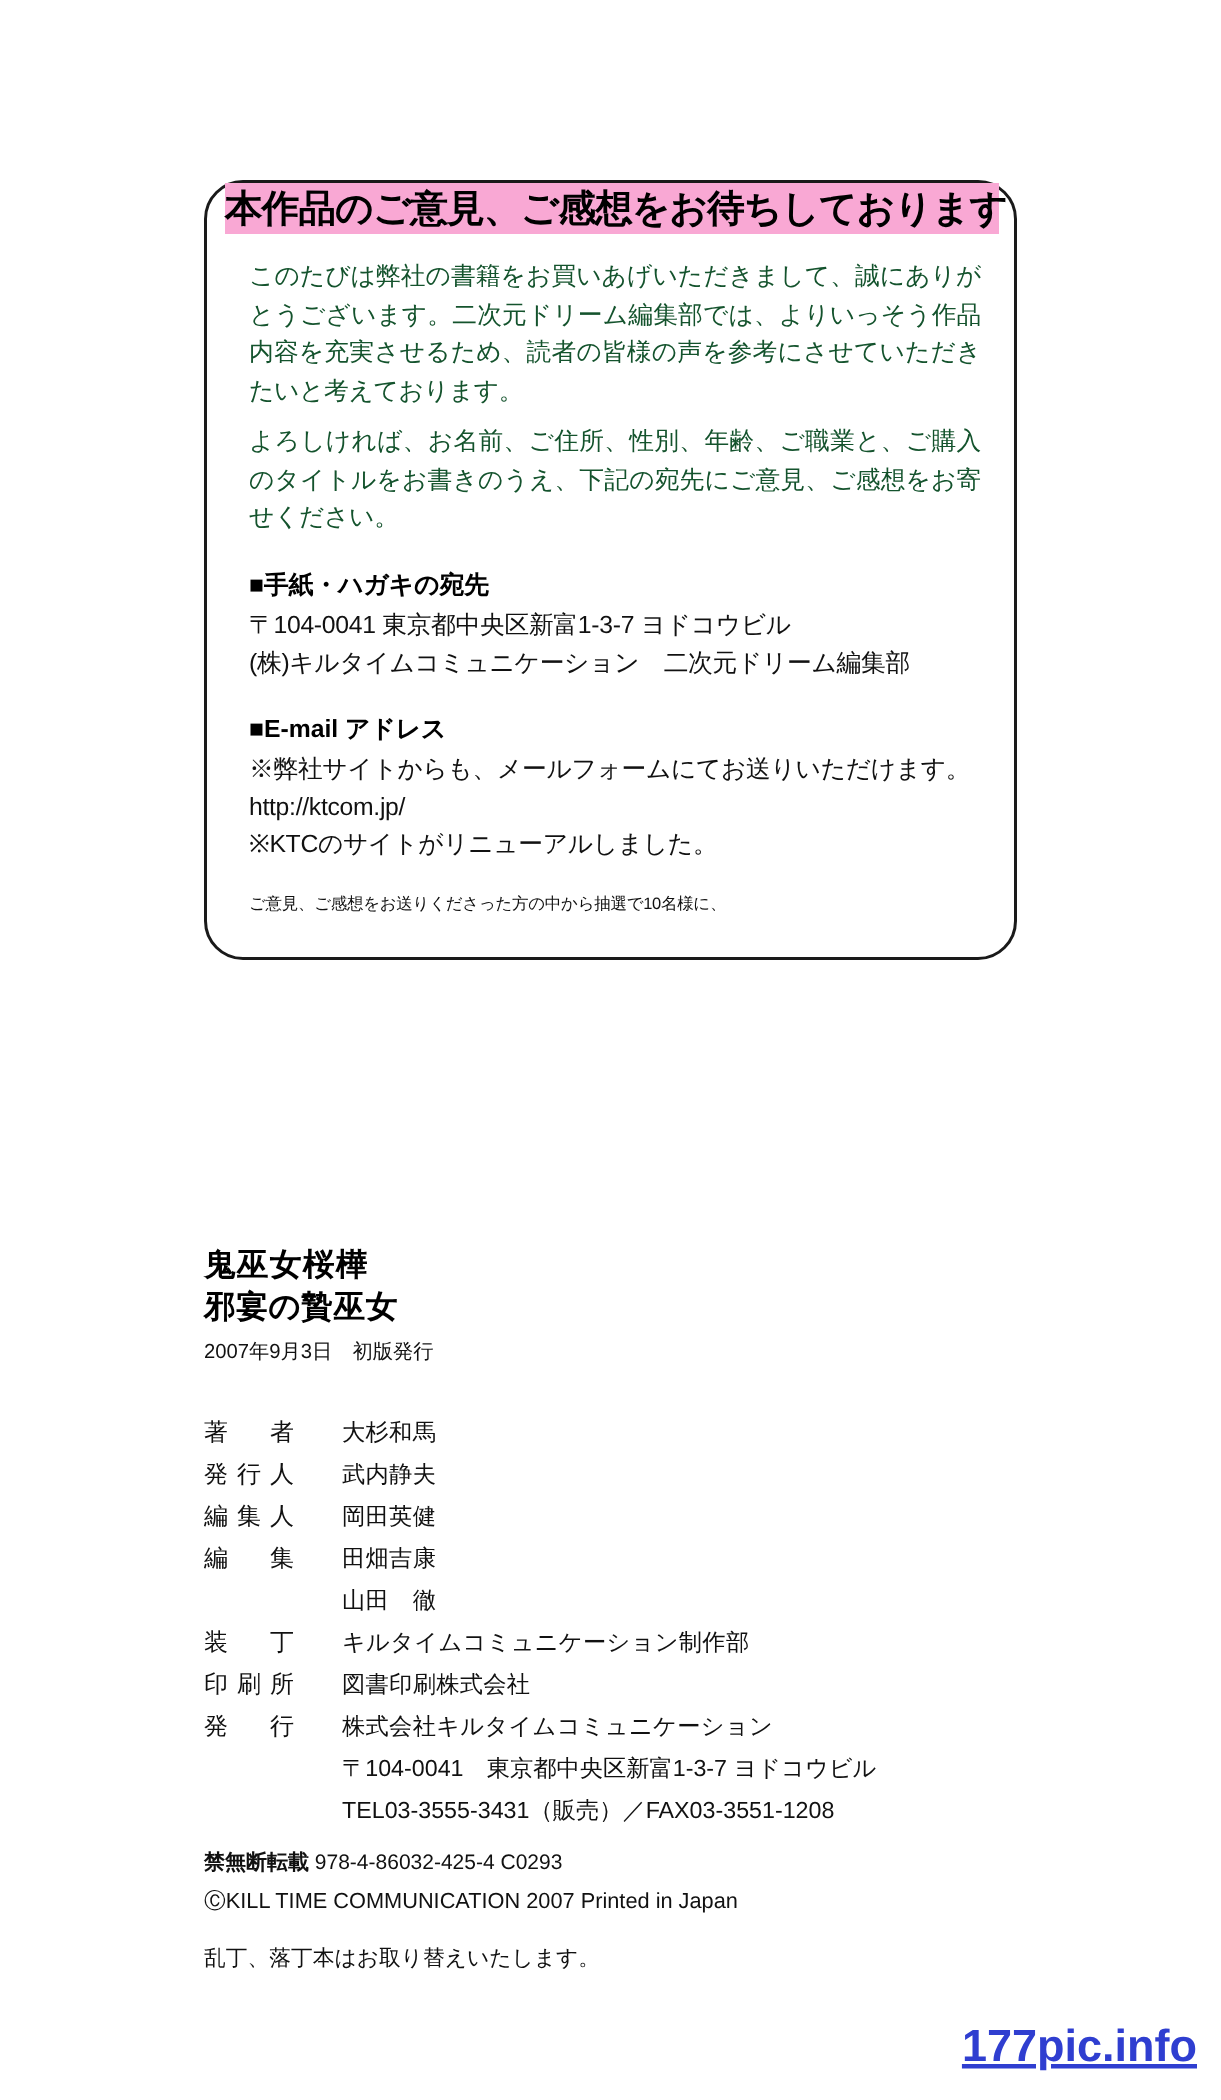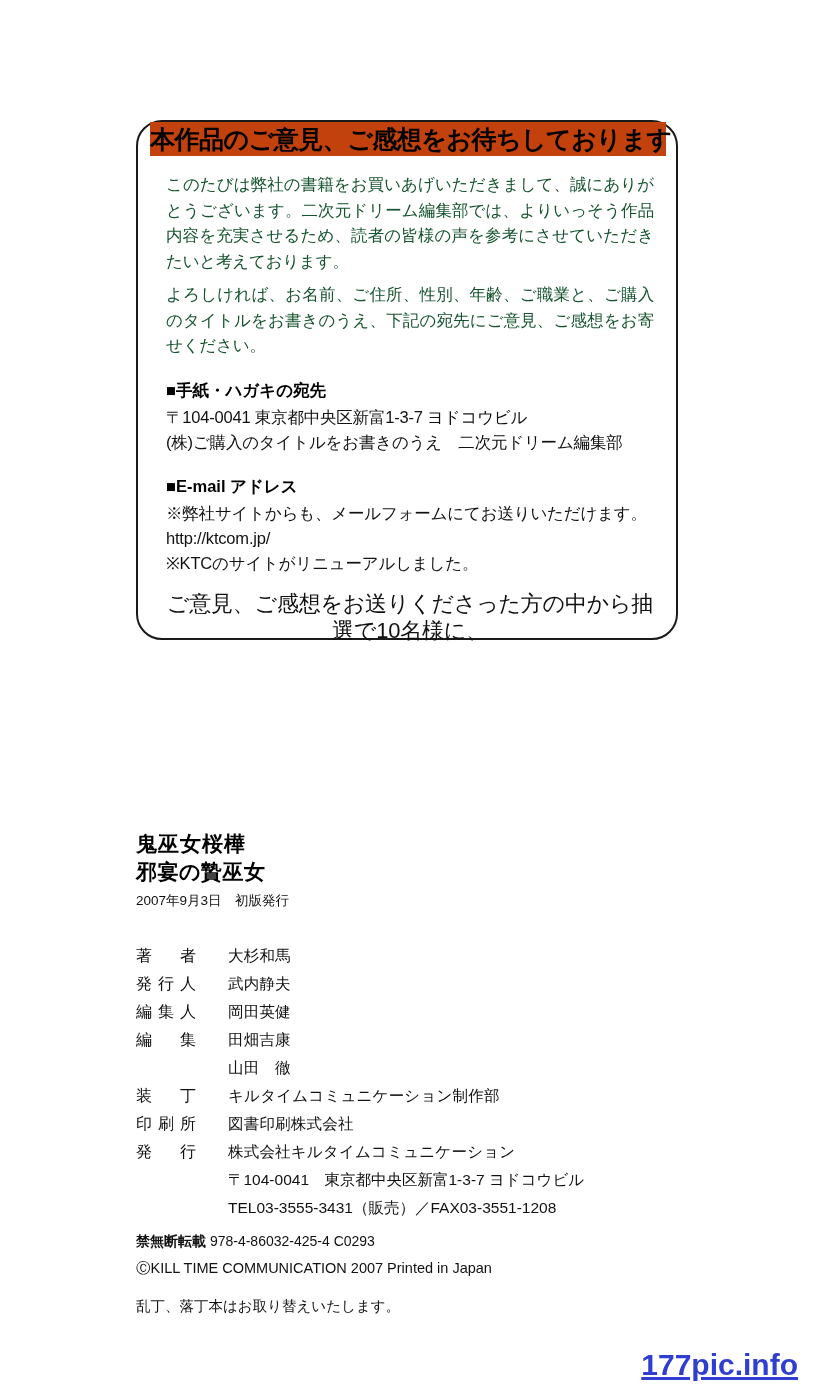--- a/index.html
+++ b/index.html
@@ -26,21 +26,21 @@
     border: 2px solid #1a1a1a;
     border-radius: 26px;
     box-sizing: border-box;
     background: #ffffff;
   }
   #feedback-heading {
     position: absolute;
     left: 150px;
     top: 122px;
     width: 516px;
-    background: #c2410c;
+    background: #f9a8d4;
     text-align: center;
     font-size: 25px;
     font-weight: bold;
     letter-spacing: -0.5px;
     line-height: 34px;
     color: #000000;
     white-space: nowrap;
   }
   #feedback-body {
     position: absolute;
@@ -65,26 +65,25 @@
   }
   .line {
     font-size: 16.5px;
     line-height: 25px;
     letter-spacing: -0.2px;
     margin: 0;
     color: #111111;
   }
   .spacer-14 { height: 14px; }
   .closing {
-    font-size: 22px;
+    font-size: 11px;
     line-height: 27px;
     letter-spacing: -0.2px;
     margin: 0;
     color: #111111;
-    text-align: center;
   }
   .closing.indent { padding-left: 16px; }
 
   
   #colophon {
     position: absolute;
     left: 136px;
     top: 830px;
     width: 560px;
   }
@@ -186,21 +185,21 @@
 <div id="feedback-box"></div>
 
 <div id="feedback-heading">本作品のご意見、ご感想をお待ちしております</div>
 
 <div id="feedback-body">
   <p class="para">このたびは弊社の書籍をお買いあげいただきまして、誠にありがとうございます。二次元ドリーム編集部では、よりいっそう作品内容を充実させるため、読者の皆様の声を参考にさせていただきたいと考えております。</p>
   <p class="para">よろしければ、お名前、ご住所、性別、年齢、ご職業と、ご購入のタイトルをお書きのうえ、下記の宛先にご意見、ご感想をお寄せください。</p>
 
   <p class="sect-title">■手紙・ハガキの宛先</p>
   <p class="line">〒104-0041 東京都中央区新富1-3-7 ヨドコウビル</p>
-  <p class="line">(株)ご購入のタイトルをお書きのうえ　二次元ドリーム編集部</p>
+  <p class="line">(株)キルタイムコミュニケーション　二次元ドリーム編集部</p>
 
   <p class="sect-title">■E-mail アドレス</p>
   <p class="line">※弊社サイトからも、メールフォームにてお送りいただけます。</p>
   <p class="line">http://ktcom.jp/</p>
   <p class="line">※KTCのサイトがリニューアルしました。</p>
 
   <div class="spacer-14"></div>
   <p class="closing">ご意見、ご感想をお送りくださった方の中から抽選で10名様に、</p>
 </div>
 

